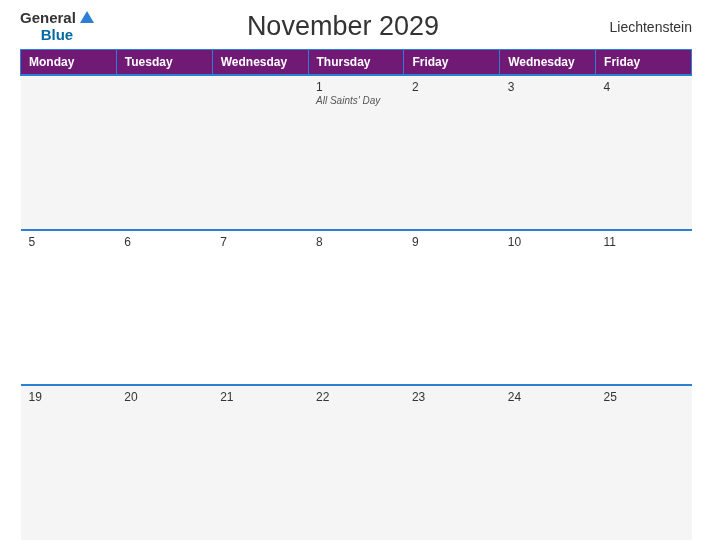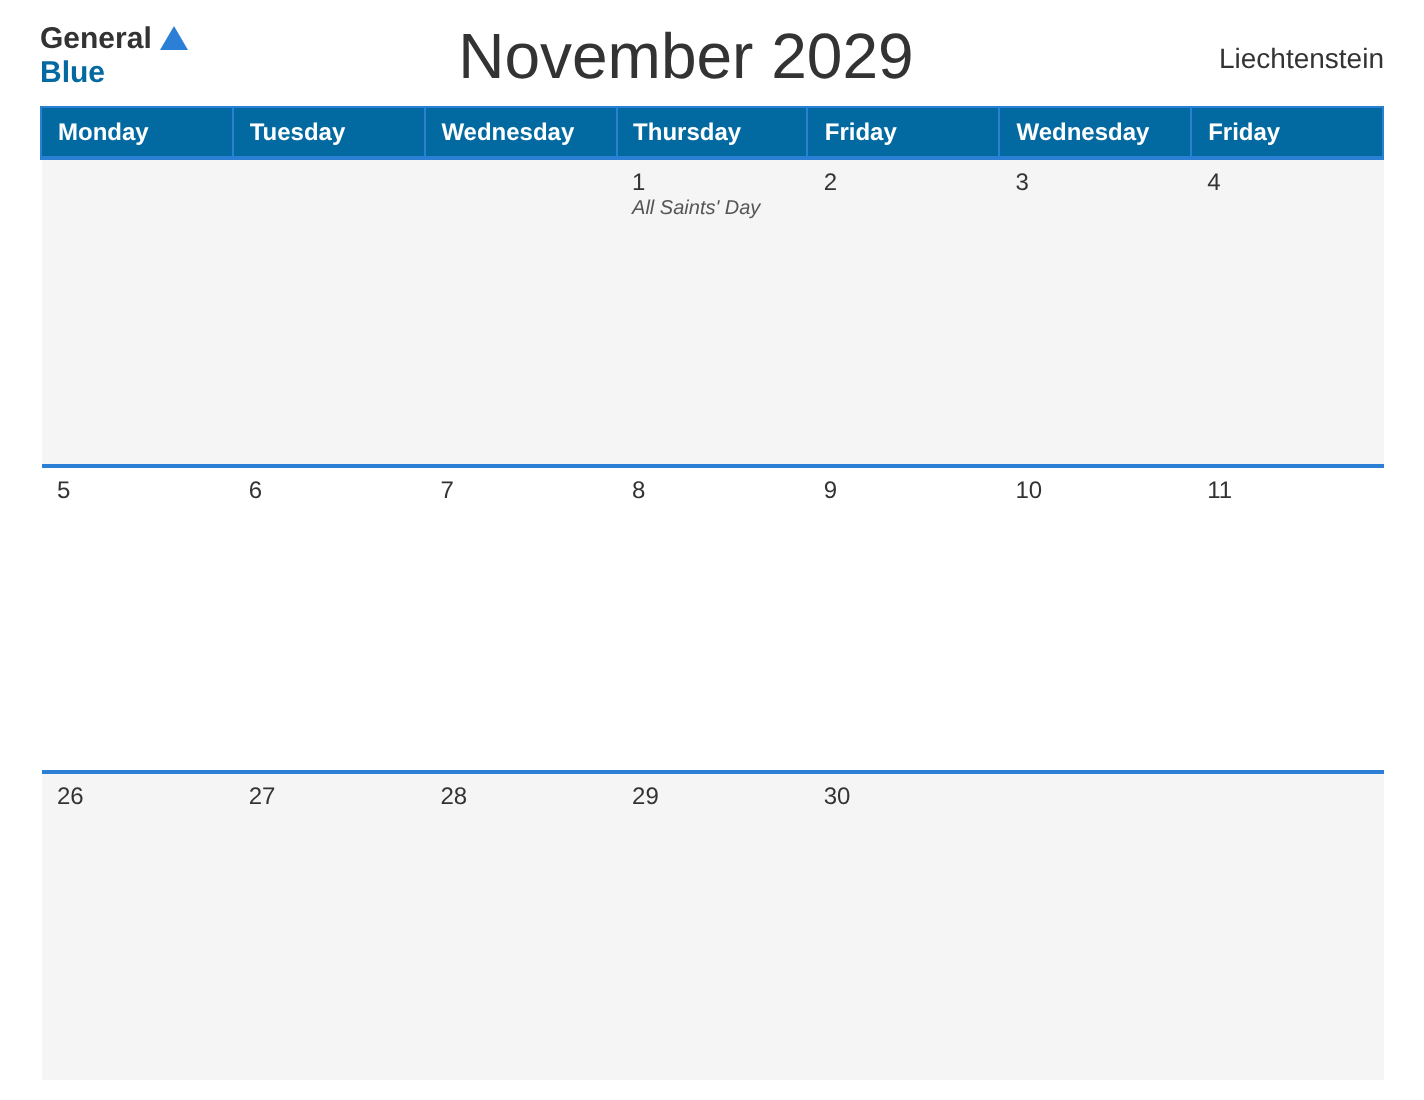--- a/index.html
+++ b/index.html
@@ -19,21 +19,21 @@
       width: 100%;
       display: flex;
       align-items: center;
       justify-content: space-between;
       margin-bottom: 6px;
     }
 
     .logo {
       display: flex;
       flex-direction: column;
-      align-items: flex-start;
+      align-items: center;
       font-size: 13px;
       font-weight: bold;
       line-height: 1.1;
     }
     .logo-general {
       color: #333;
       font-size: 15px;
     }
     .logo-blue {
       color: #0369a1;
@@ -48,41 +48,41 @@
       width: 0;
       height: 0;
       border-left: 7px solid transparent;
       border-right: 7px solid transparent;
       border-bottom: 12px solid #2b7fd4;
       margin-left: 2px;
       margin-bottom: 2px;
     }
 
     .calendar-title {
-      font-size: 32px;
+      font-size: 27px;
       font-weight: normal;
       color: #333;
       text-align: right;
     }
 
     .country-label {
       font-size: 14px;
       color: #333;
       text-align: right;
       min-width: 100px;
     }
 
     .calendar-table {
       width: 100%;
       border-collapse: collapse;
       flex: 1;
     }
 
     .calendar-table thead tr th {
-      background-color: #0369a1;
+      background-color: #701a75;
       color: white;
       font-size: 12px;
       font-weight: bold;
       padding: 5px 8px;
       text-align: left;
       border: 1px solid #2b7fd4;
     }
 
     .calendar-table tbody tr {
       height: 72px;
@@ -187,31 +187,35 @@
         </td>
         <td>
           <span class="day-number">10</span>
         </td>
         <td>
           <span class="day-number">11</span>
         </td>
       </tr>
       <tr>
         <td>
-          <span class="day-number">26</span>
-        </td>
-        <td>
-          <span class="day-number">27</span>
-        </td>
-        <td>
-          <span class="day-number">28</span>
-        </td>
-        <td>
-          <span class="day-number">29</span>
-        </td>
-        <td>
-          <span class="day-number">30</span>
-        </td>
-        <td></td>
-        <td></td>
+          <span class="day-number">19</span>
+        </td>
+        <td>
+          <span class="day-number">20</span>
+        </td>
+        <td>
+          <span class="day-number">21</span>
+        </td>
+        <td>
+          <span class="day-number">22</span>
+        </td>
+        <td>
+          <span class="day-number">23</span>
+        </td>
+        <td>
+          <span class="day-number">24</span>
+        </td>
+        <td>
+          <span class="day-number">25</span>
+        </td>
       </tr>
     </tbody>
 </table>
 
 </body></html>

